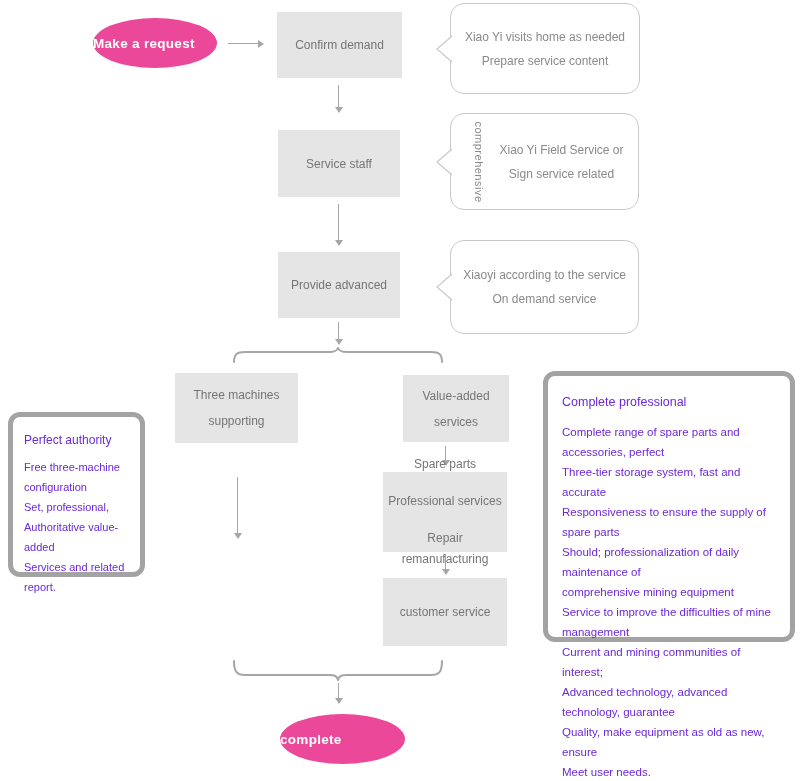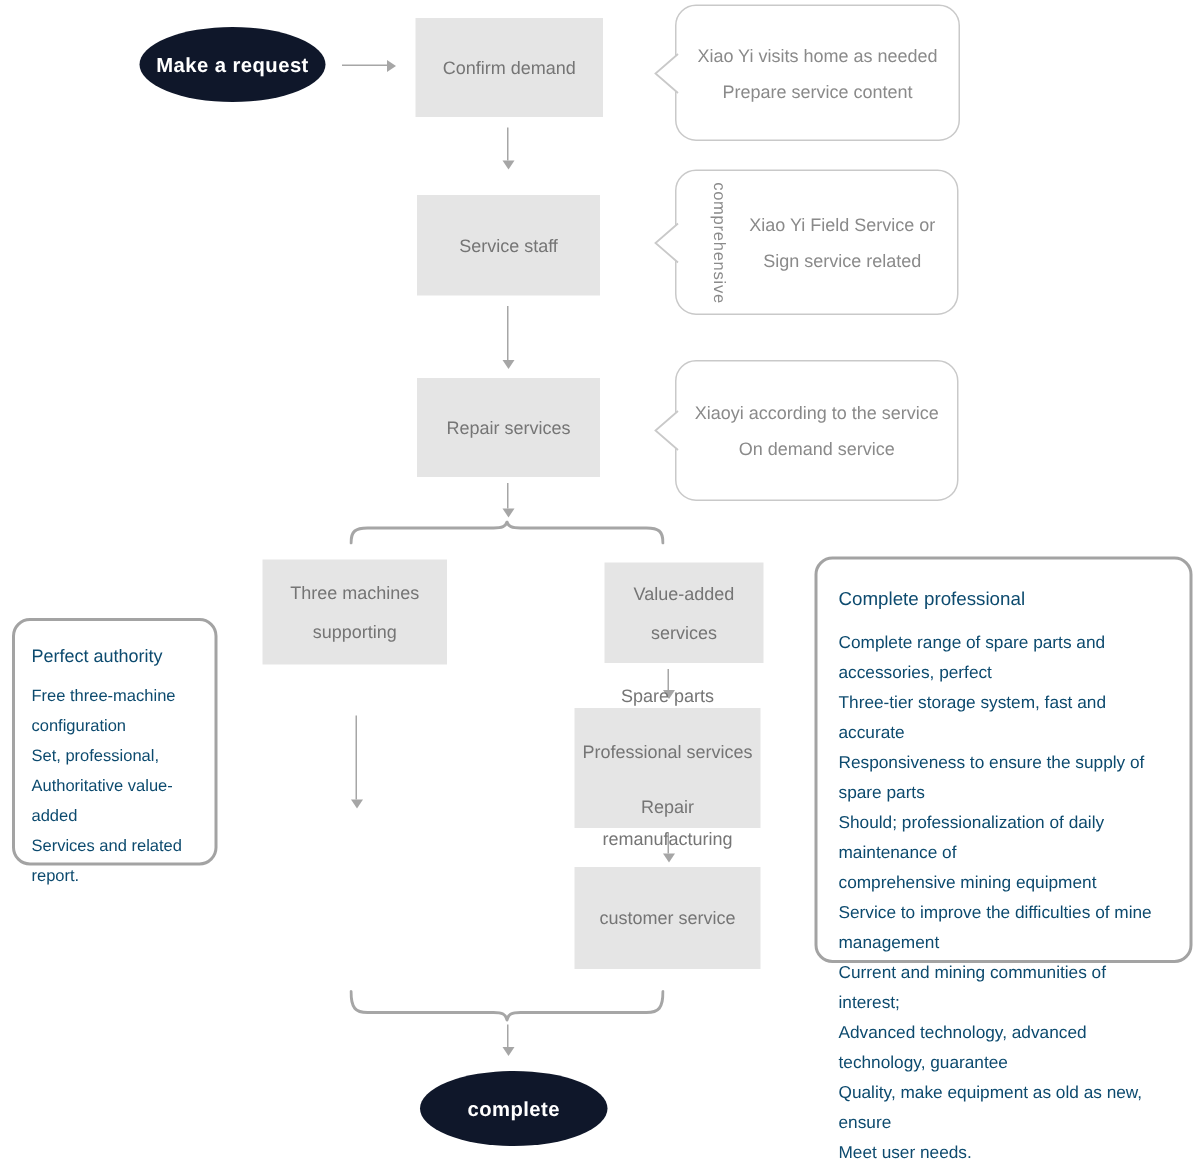--- a/index.html
+++ b/index.html
@@ -2,23 +2,23 @@
 <html><head>
 <meta charset="utf-8">
 <style>
   html,body{margin:0;padding:0;background:#ffffff;}
   #canvas{
     position:relative;width:800px;height:781px;background:#ffffff;
     font-family:"Liberation Sans",sans-serif;overflow:hidden;
   }
   
   .oval{
-    position:absolute;border-radius:50%;background:#0f172a;color:#ffffff;
+    position:absolute;border-radius:50%;background:#ec4899;color:#ffffff;
     font-weight:bold;font-size:13.5px;display:flex;align-items:center;
-    justify-content:center;text-align:center;letter-spacing:0.3px;
+    justify-content:flex-start;text-align:center;letter-spacing:0.3px;
   }
   
   .pbox{
     position:absolute;background:#e5e5e5;color:#757575;font-size:12px;
     display:flex;flex-direction:column;justify-content:center;
     text-align:center;line-height:26px;
   }
   .pbox.tight{line-height:21px;gap:16px;}
   
   .bubble{
@@ -28,22 +28,22 @@
   }
   .bubble .tail{position:absolute;left:-15px;top:50%;transform:translateY(-50%);}
   .vlabel{
     position:absolute;left:28px;top:50%;
     transform:translate(-50%,-50%) rotate(90deg);
     font-size:11px;color:#8a8a8a;white-space:nowrap;letter-spacing:0.5px;
   }
   .bubble .pad-left{padding-left:34px;}
   
   .note{
-    position:absolute;background:#ffffff;border:2px solid #a3a3a3;border-radius:12px;
-    color:#0c4a6e;box-sizing:border-box;
+    position:absolute;background:#ffffff;border:5px solid #a3a3a3;border-radius:12px;
+    color:#6d28d9;box-sizing:border-box;
   }
   .note .title{font-size:12px;}
   .note .nline{font-size:11px;line-height:20px;}
   #note-right .title{font-size:12.5px;}
   #note-right .nline{font-size:11.5px;line-height:20px;}
   
   .arrow-v{position:absolute;display:flex;flex-direction:column;align-items:center;width:9px;}
   .arrow-v .shaft{flex:1;width:1px;background:#a6a6a6;}
   .arrow-v .head{width:0;height:0;border-left:4px solid transparent;border-right:4px solid transparent;border-top:6px solid #a6a6a6;}
   .arrow-h{position:absolute;display:flex;align-items:center;height:9px;}
@@ -94,21 +94,21 @@
     <div class="pad-left">Xiao Yi Field Service or</div>
     <div class="pad-left">Sign service related</div>
   </div>
 
   <div class="arrow-v" style="left:334px;top:204px;height:42px;">
     <div class="shaft"></div>
     <div class="head"></div>
   </div>
 
   <div class="pbox" style="left:278px;top:252px;width:122px;height:66px;">
-    <span>Repair services</span>
+    <span>Provide advanced</span>
   </div>
 
   <div class="bubble" style="left:450px;top:240px;width:187px;height:92px;">
     <svg class="tail" width="17" height="28">
       <polyline points="16,1 1,14 16,27" fill="#ffffff" stroke="#c9c9c9" stroke-width="1.2"></polyline>
     </svg>
     <div>Xiaoyi according to the service</div>
     <div>On demand service</div>
   </div>
 

